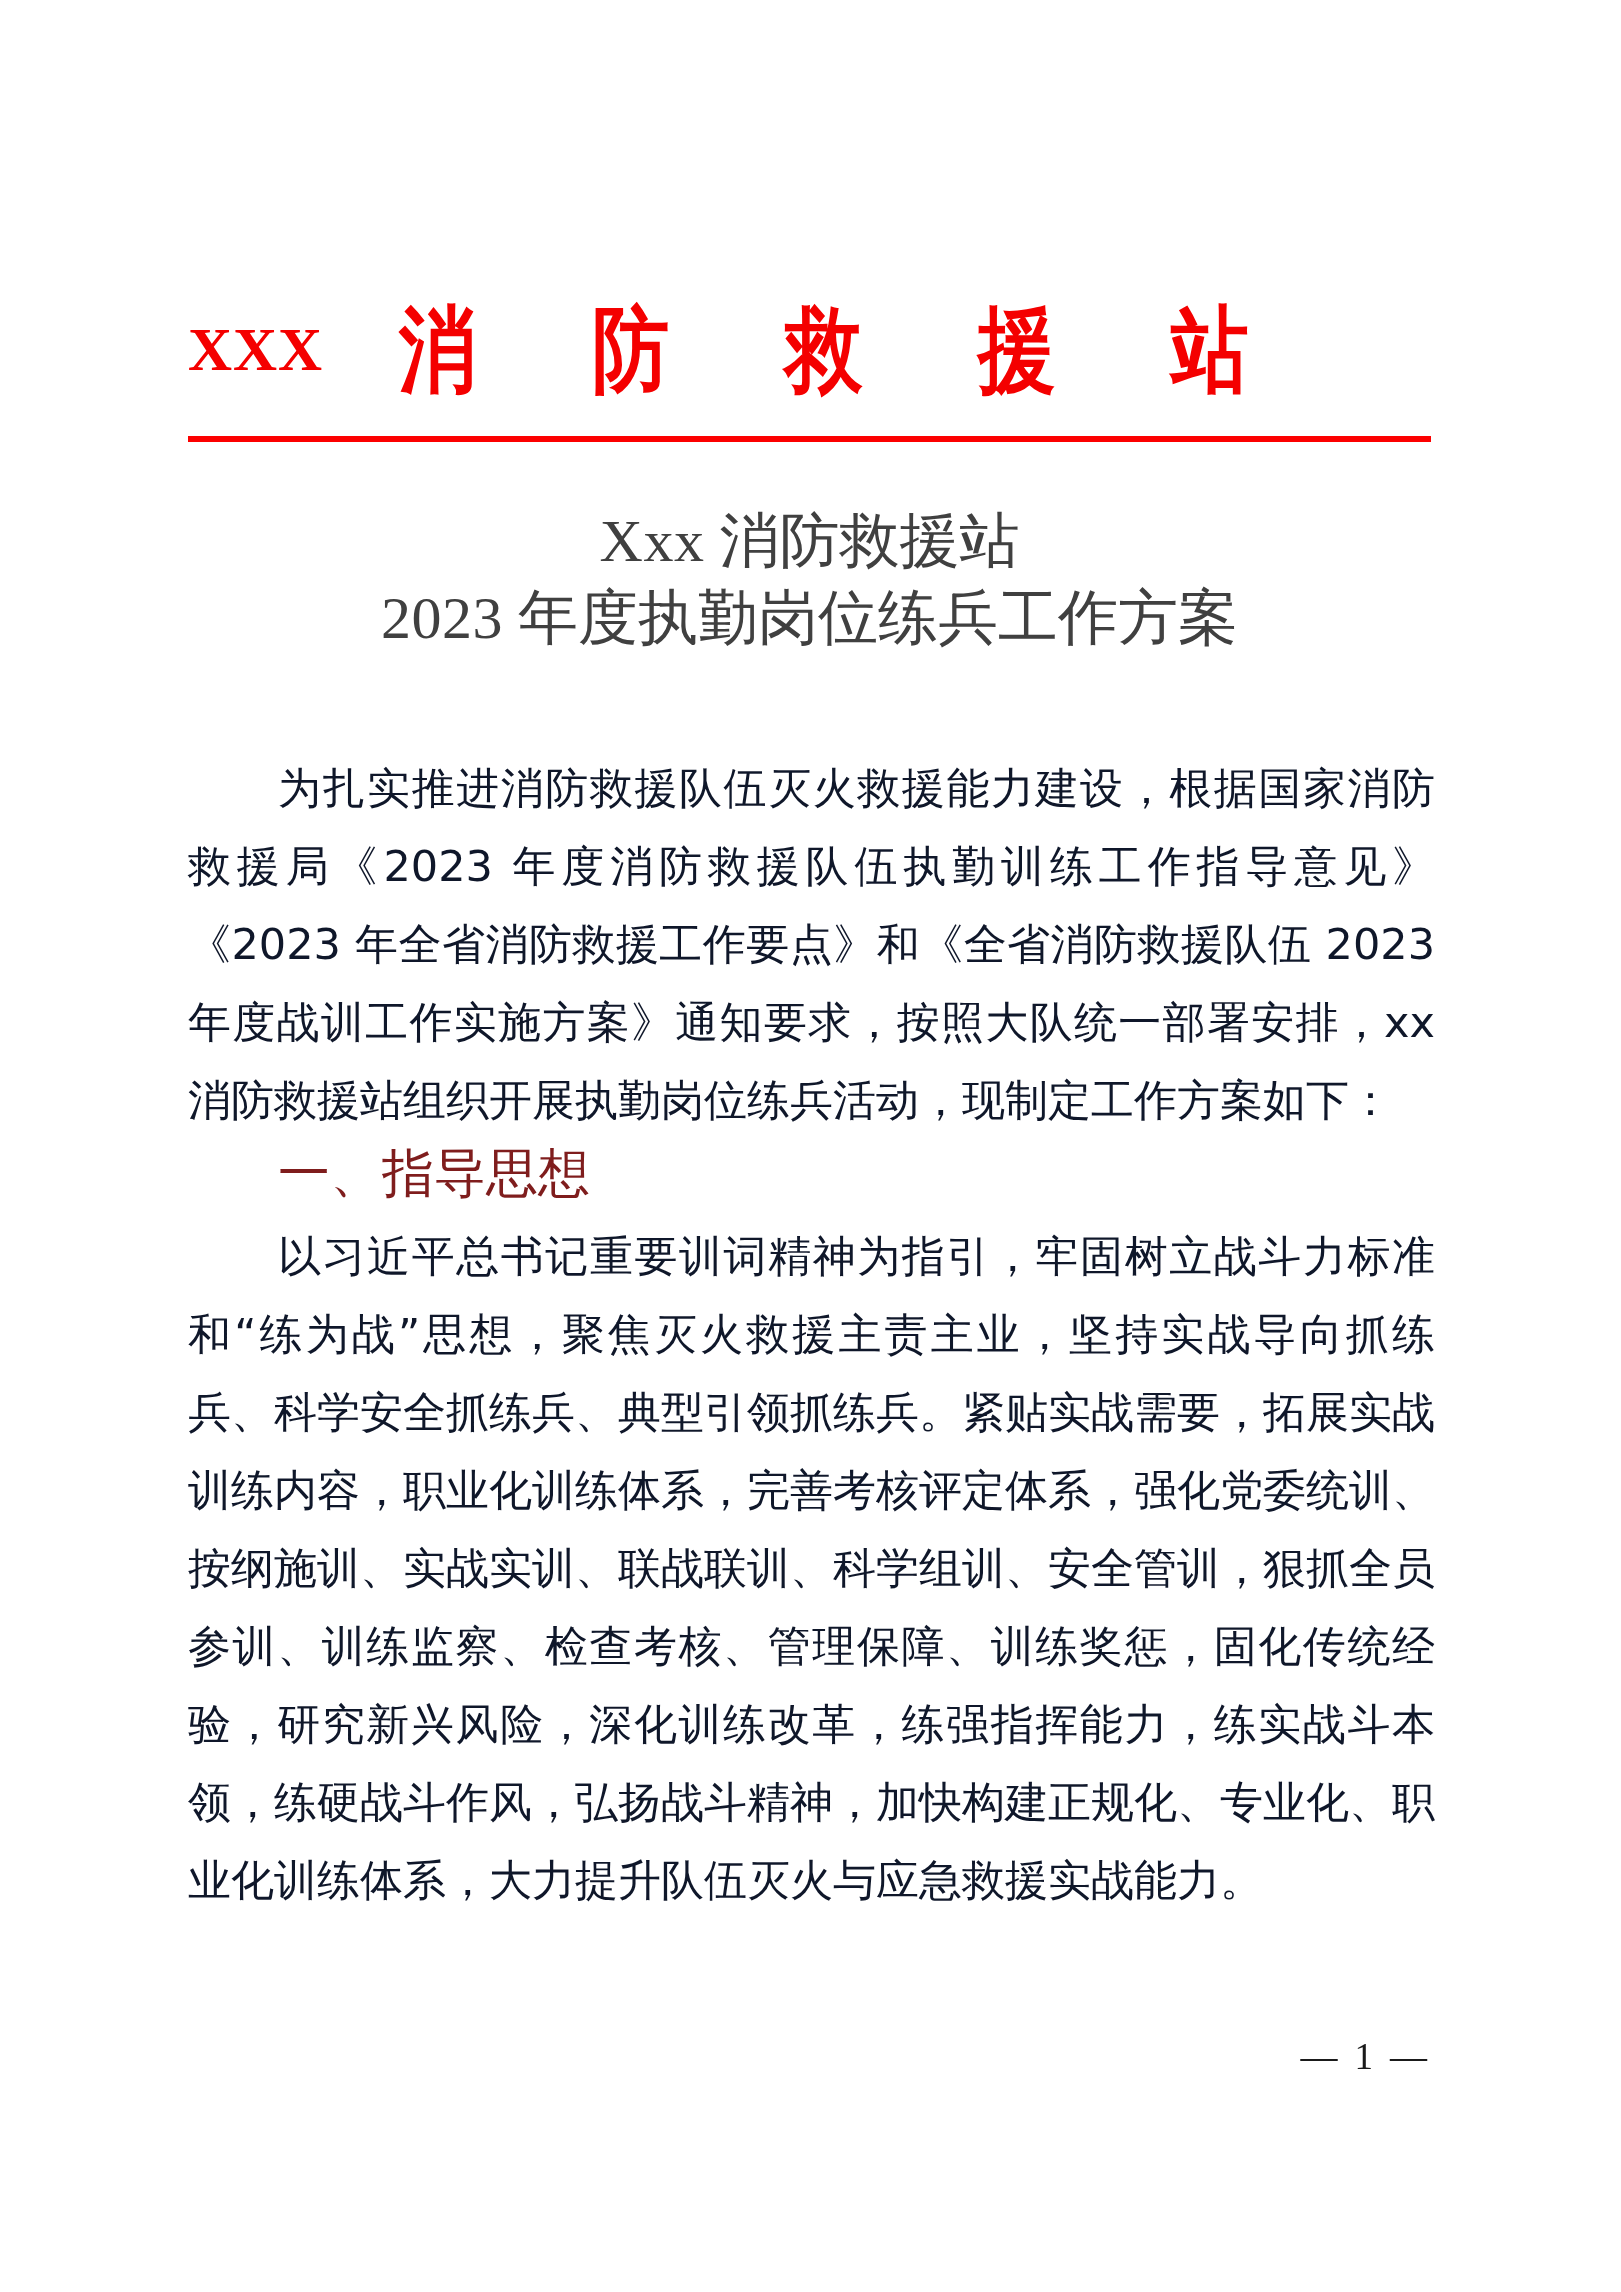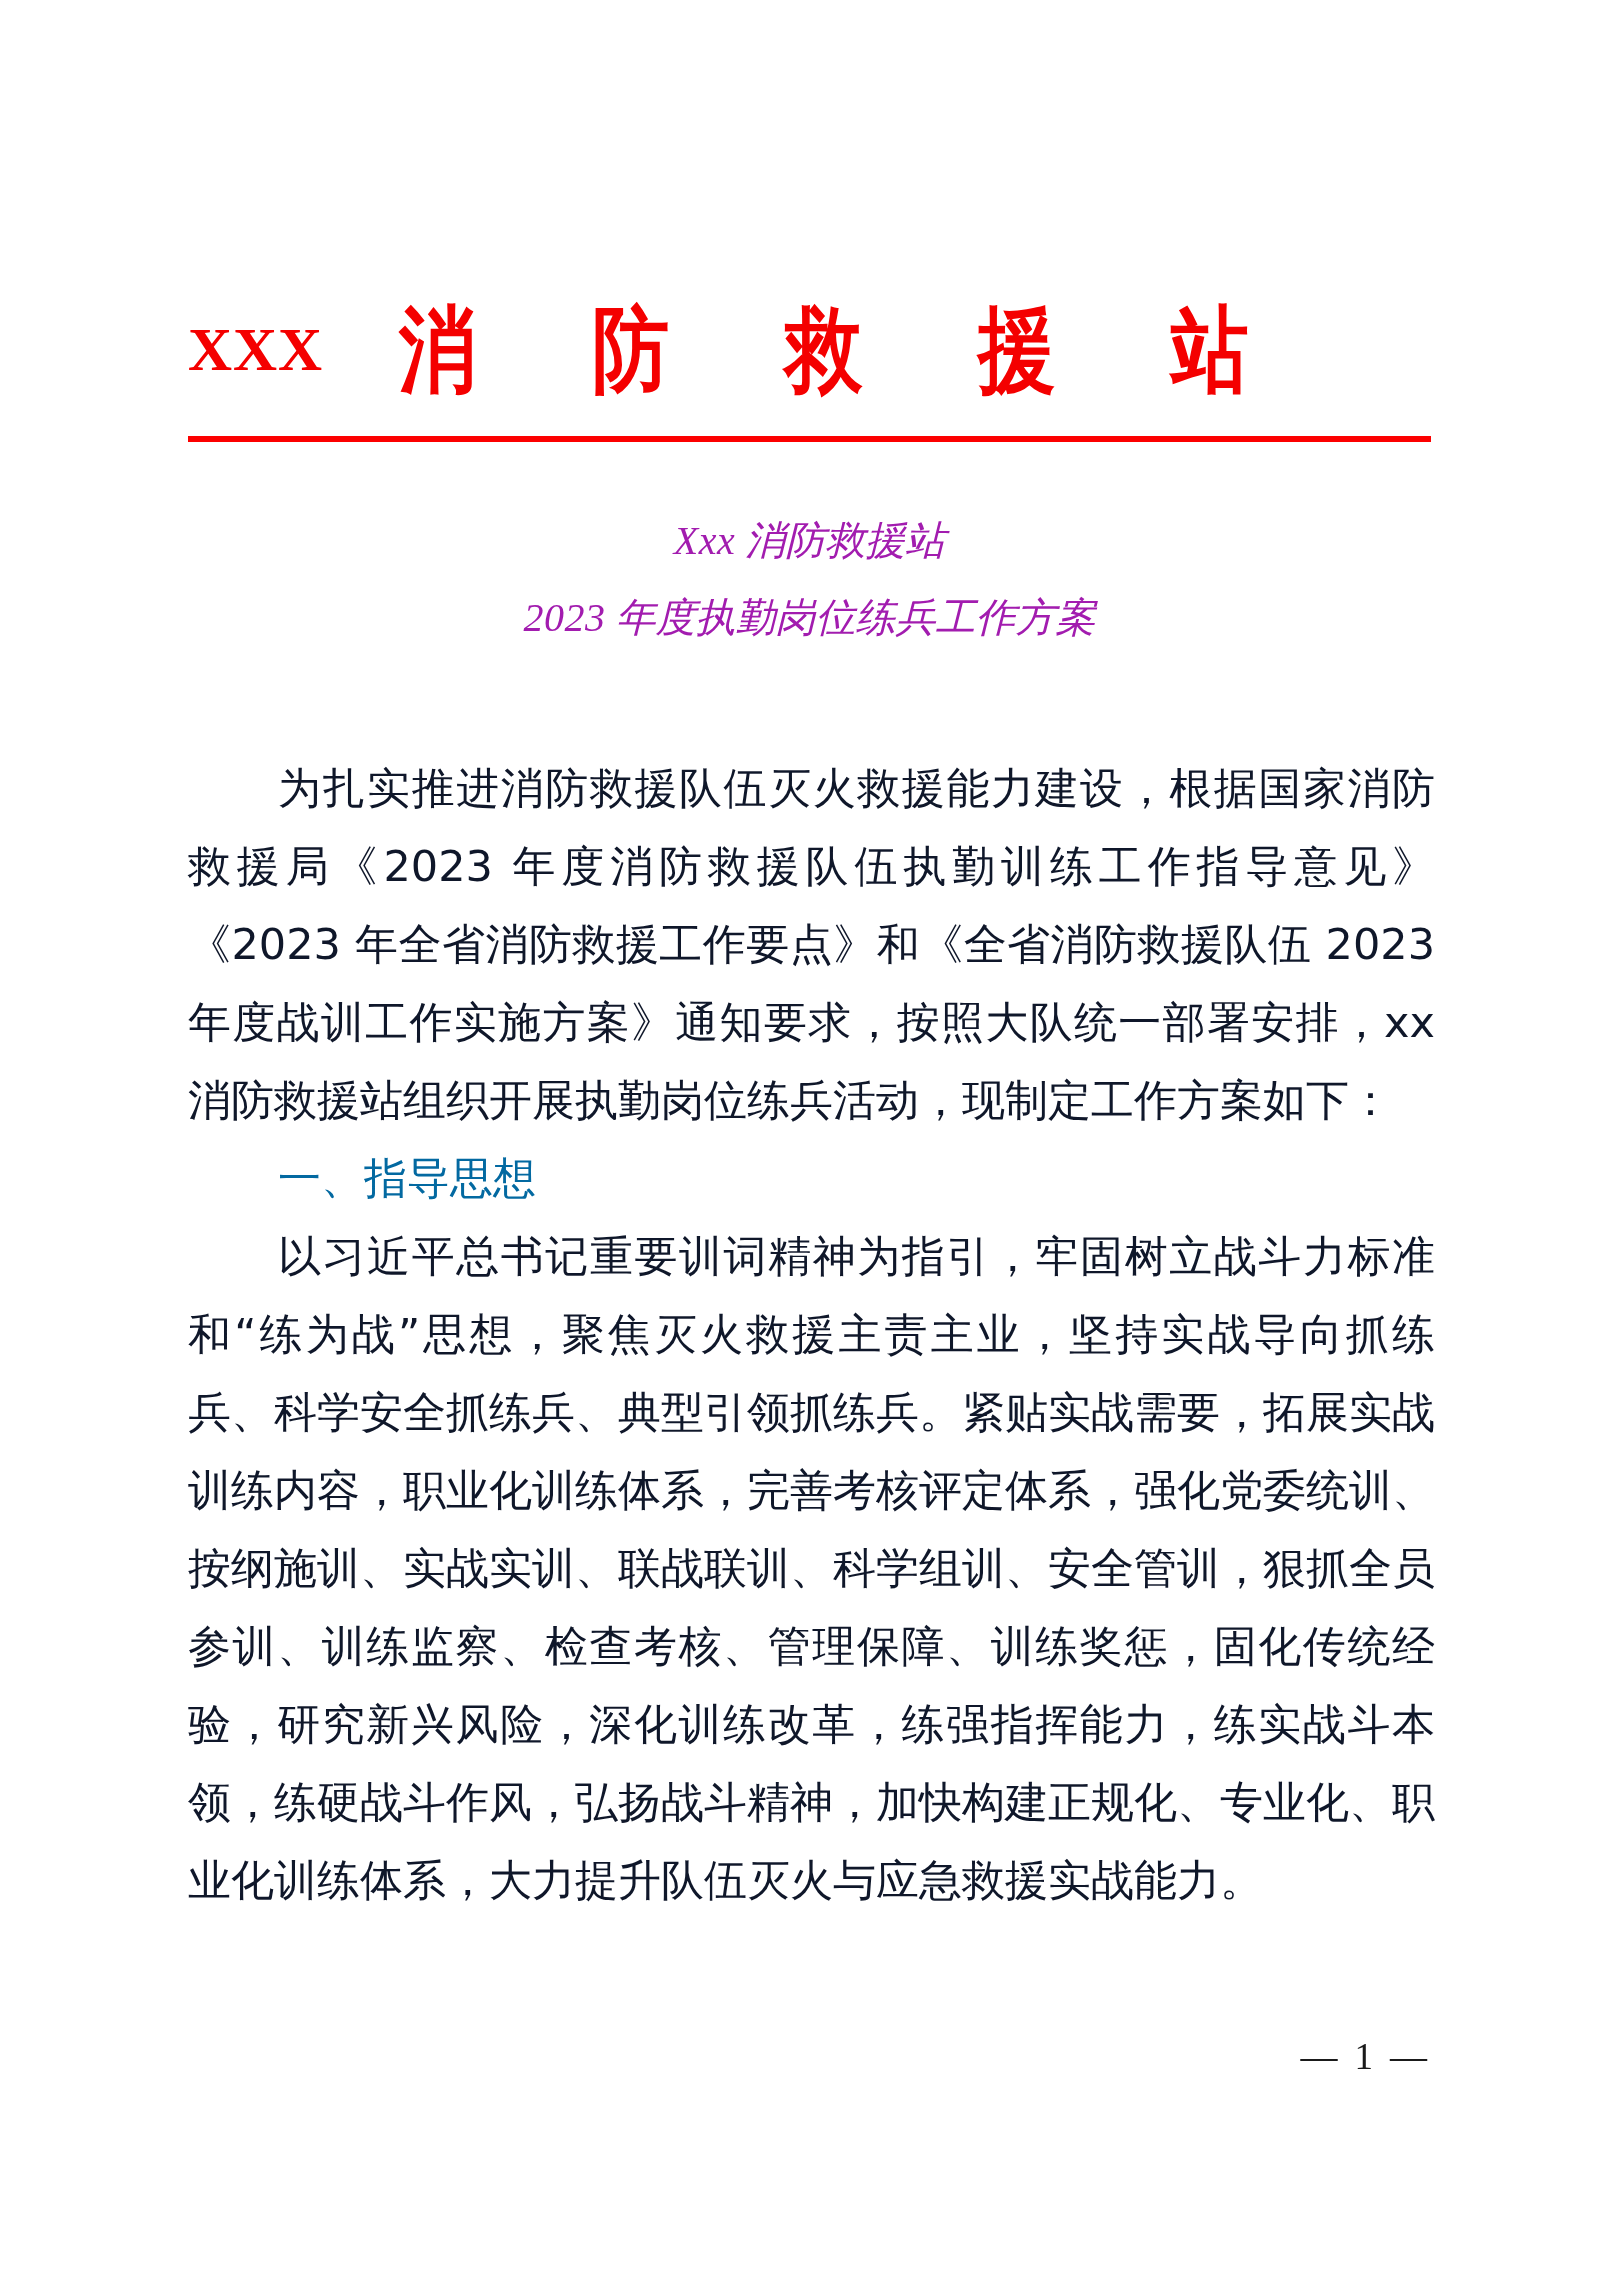--- a/index.html
+++ b/index.html
@@ -71,26 +71,25 @@
   
   .doc-title {
     position: absolute;
     left: 188px;
     top: 486px;
     width: 1243px;
     text-align: center;
   }
   .doc-title-line {
     font-family: "Liberation Serif", "DejaVu Serif", serif;
-    font-size: 40px;
+    font-size: 60px;
     line-height: 76px;
-    color: #a21caf;
+    color: #404040;
     white-space: nowrap;
     font-weight: 400;
-    font-style: italic;
   }
   .doc-title-line .cjk {
     font-family: "DejaVu Sans", "Liberation Sans", sans-serif;
     font-weight: 400;
   }
   .doc-title-line .lat {
     font-family: "Liberation Serif", "DejaVu Serif", serif;
     letter-spacing: 0.5px;
   }
 
@@ -106,24 +105,24 @@
     font-size: 43px;
     line-height: 78px;
     color: #0f172a;
     text-align: justify;
     text-justify: inter-ideograph;
     text-indent: 90px;
     margin: 0;
     letter-spacing: 0px;
   }
   .heading {
-    font-family: Liberation Sans, sans-serif;
-    font-size: 43px;
+    font-family: Liberation Mono, monospace;
+    font-size: 52px;
     line-height: 78px;
-    color: #0369a1;
+    color: #7f1d1d;
     text-indent: 90px;
     margin: 0;
   }
 
   
   .footer {
     position: absolute;
     left: 188px;
     top: 2019px;
     width: 1243px;

